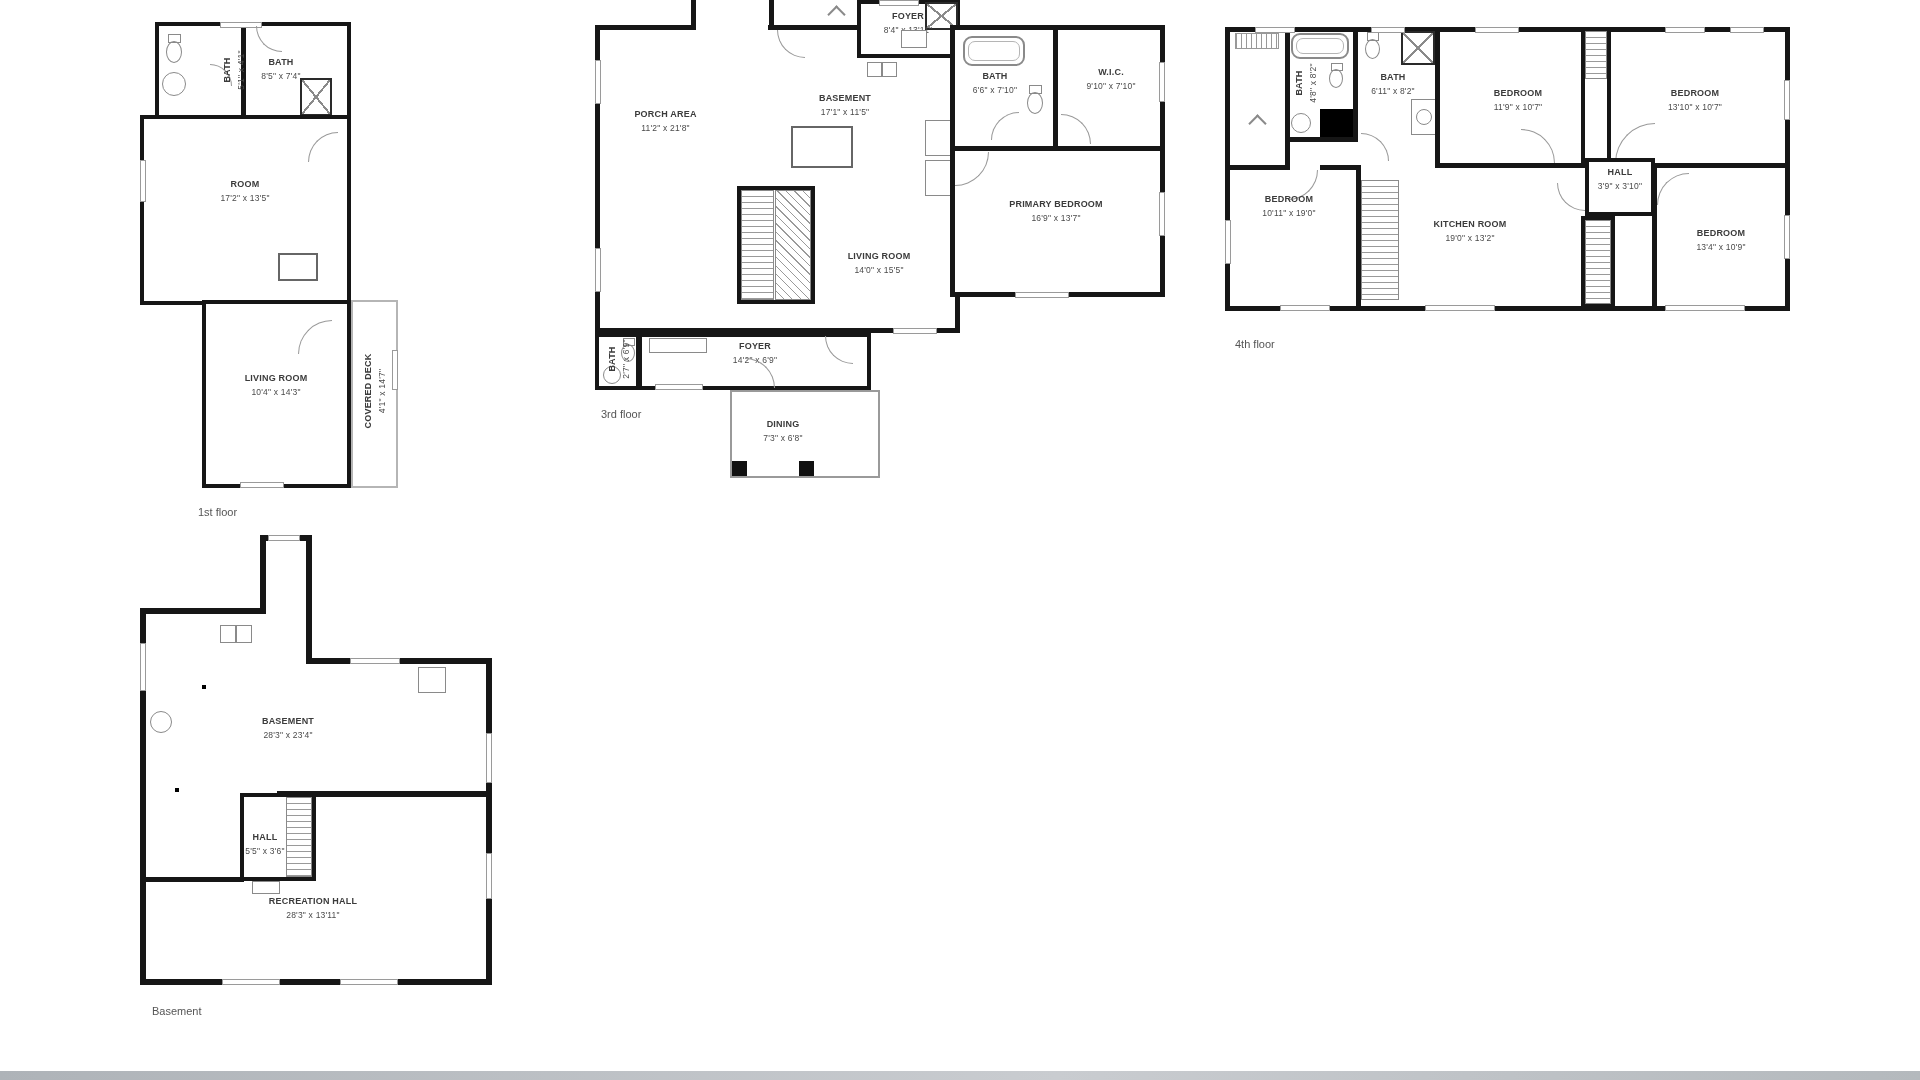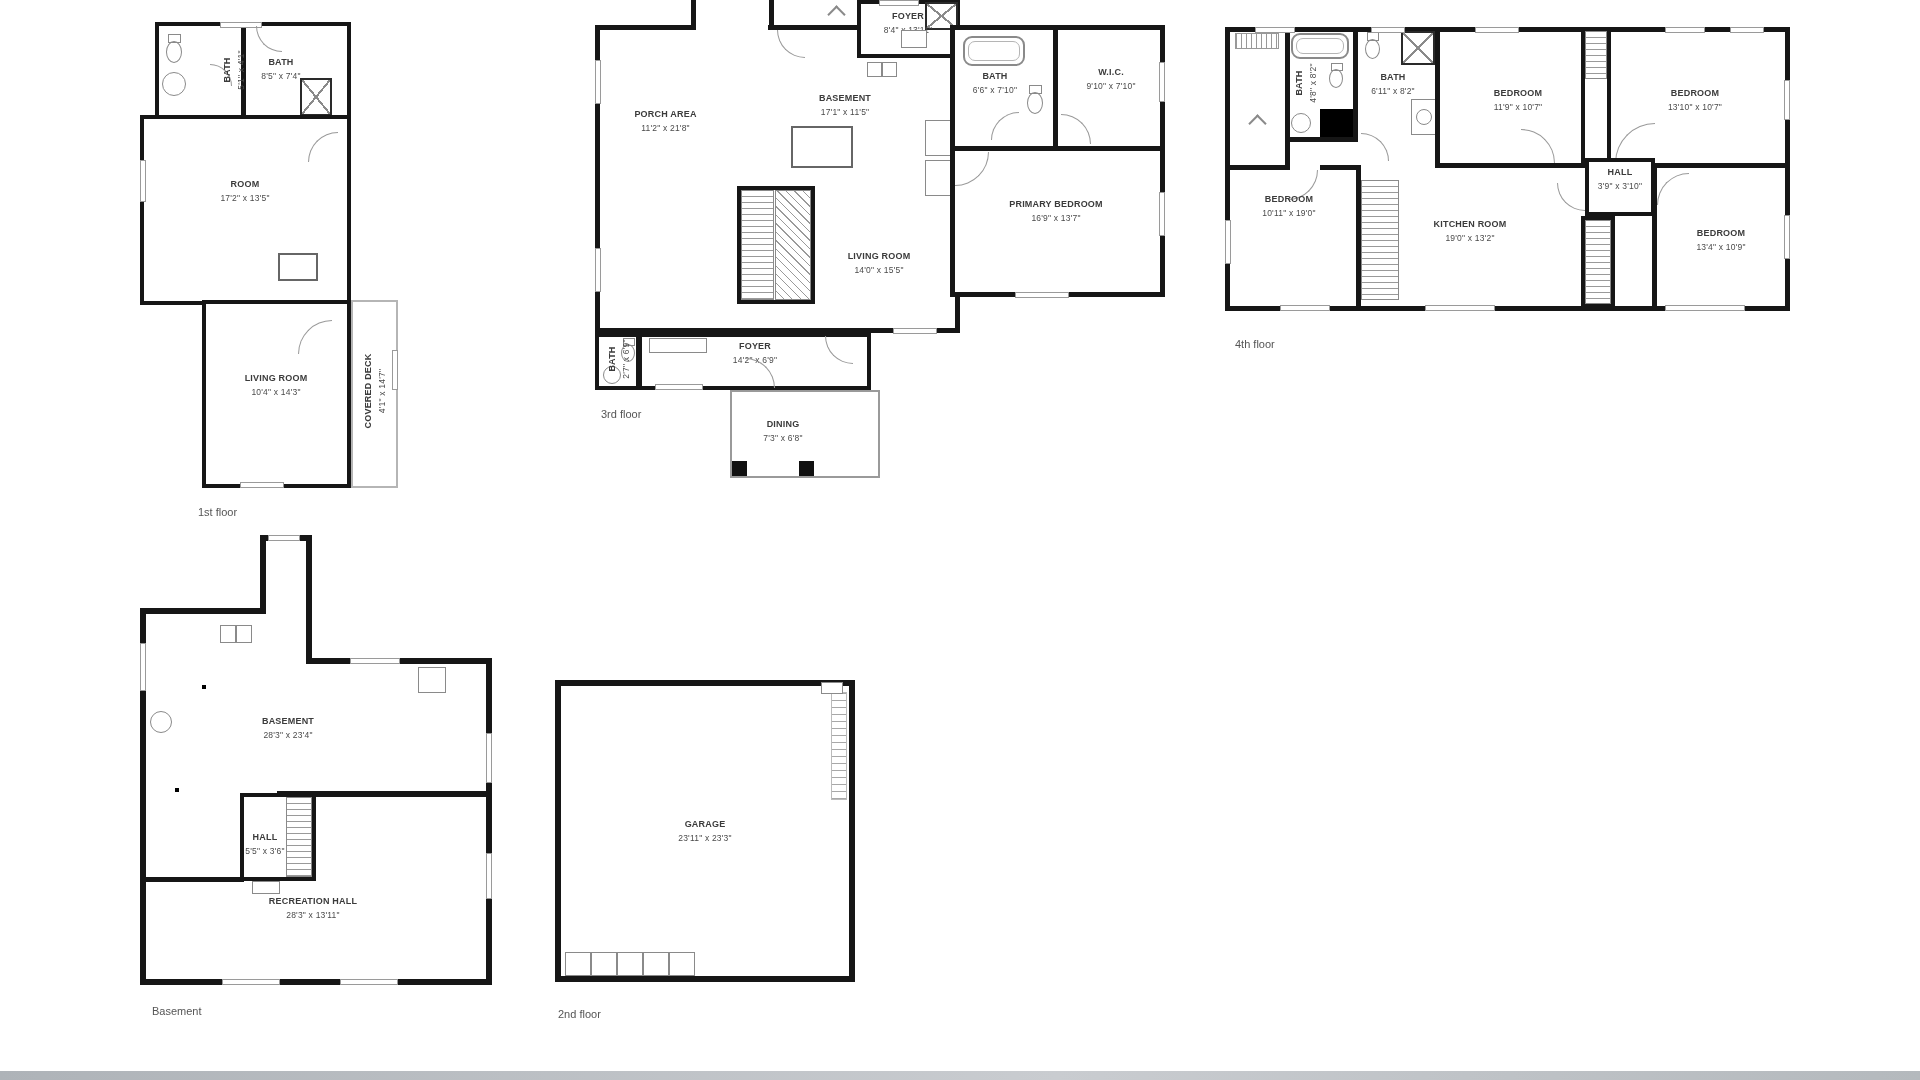--- a/index.html
+++ b/index.html
@@ -300,30 +300,15 @@
     <div class="win" style="left:0px;top:108px;width:6px;height:48px;"></div>
     <div class="win" style="left:346px;top:198px;width:6px;height:50px;"></div>
     <div class="win" style="left:346px;top:318px;width:6px;height:46px;"></div>
     <div class="win" style="left:82px;top:444px;width:58px;height:6px;"></div>
     <div class="win" style="left:200px;top:444px;width:58px;height:6px;"></div>
     <div class="win" style="left:128px;top:0px;width:32px;height:6px;"></div>
     <div class="win" style="left:210px;top:123px;width:50px;height:6px;"></div>
     <div class="floor-label" style="left:12px;top:470px;">Basement</div>
   </div>
 
-  <div class="plan" style="left:555px;top:680px;width:302px;height:345px;">
-    <div class="rm rm6" style="left:0px;top:0px;width:300px;height:302px;"></div>
-    <div class="rlabel" style="left:95px;top:138px;width:110px;">
-      <span class="nm">GARAGE</span>
-      <span class="dm">23'11" x 23'3"</span>
-    </div>
-    <div class="dots" style="left:276px;top:12px;width:16px;height:108px;"></div>
-    <div class="fix" style="left:266px;top:2px;width:22px;height:12px;"></div>
-    <div class="fix" style="left:10px;top:272px;width:26px;height:24px;"></div>
-    <div class="fix" style="left:36px;top:272px;width:26px;height:24px;"></div>
-    <div class="fix" style="left:62px;top:272px;width:26px;height:24px;"></div>
-    <div class="fix" style="left:88px;top:272px;width:26px;height:24px;"></div>
-    <div class="fix" style="left:114px;top:272px;width:26px;height:24px;"></div>
-    <div class="floor-label" style="left:3px;top:328px;">2nd floor</div>
-  </div>
 
   <div class="bottom-bar"></div>
 </div>
 
 </body></html>

